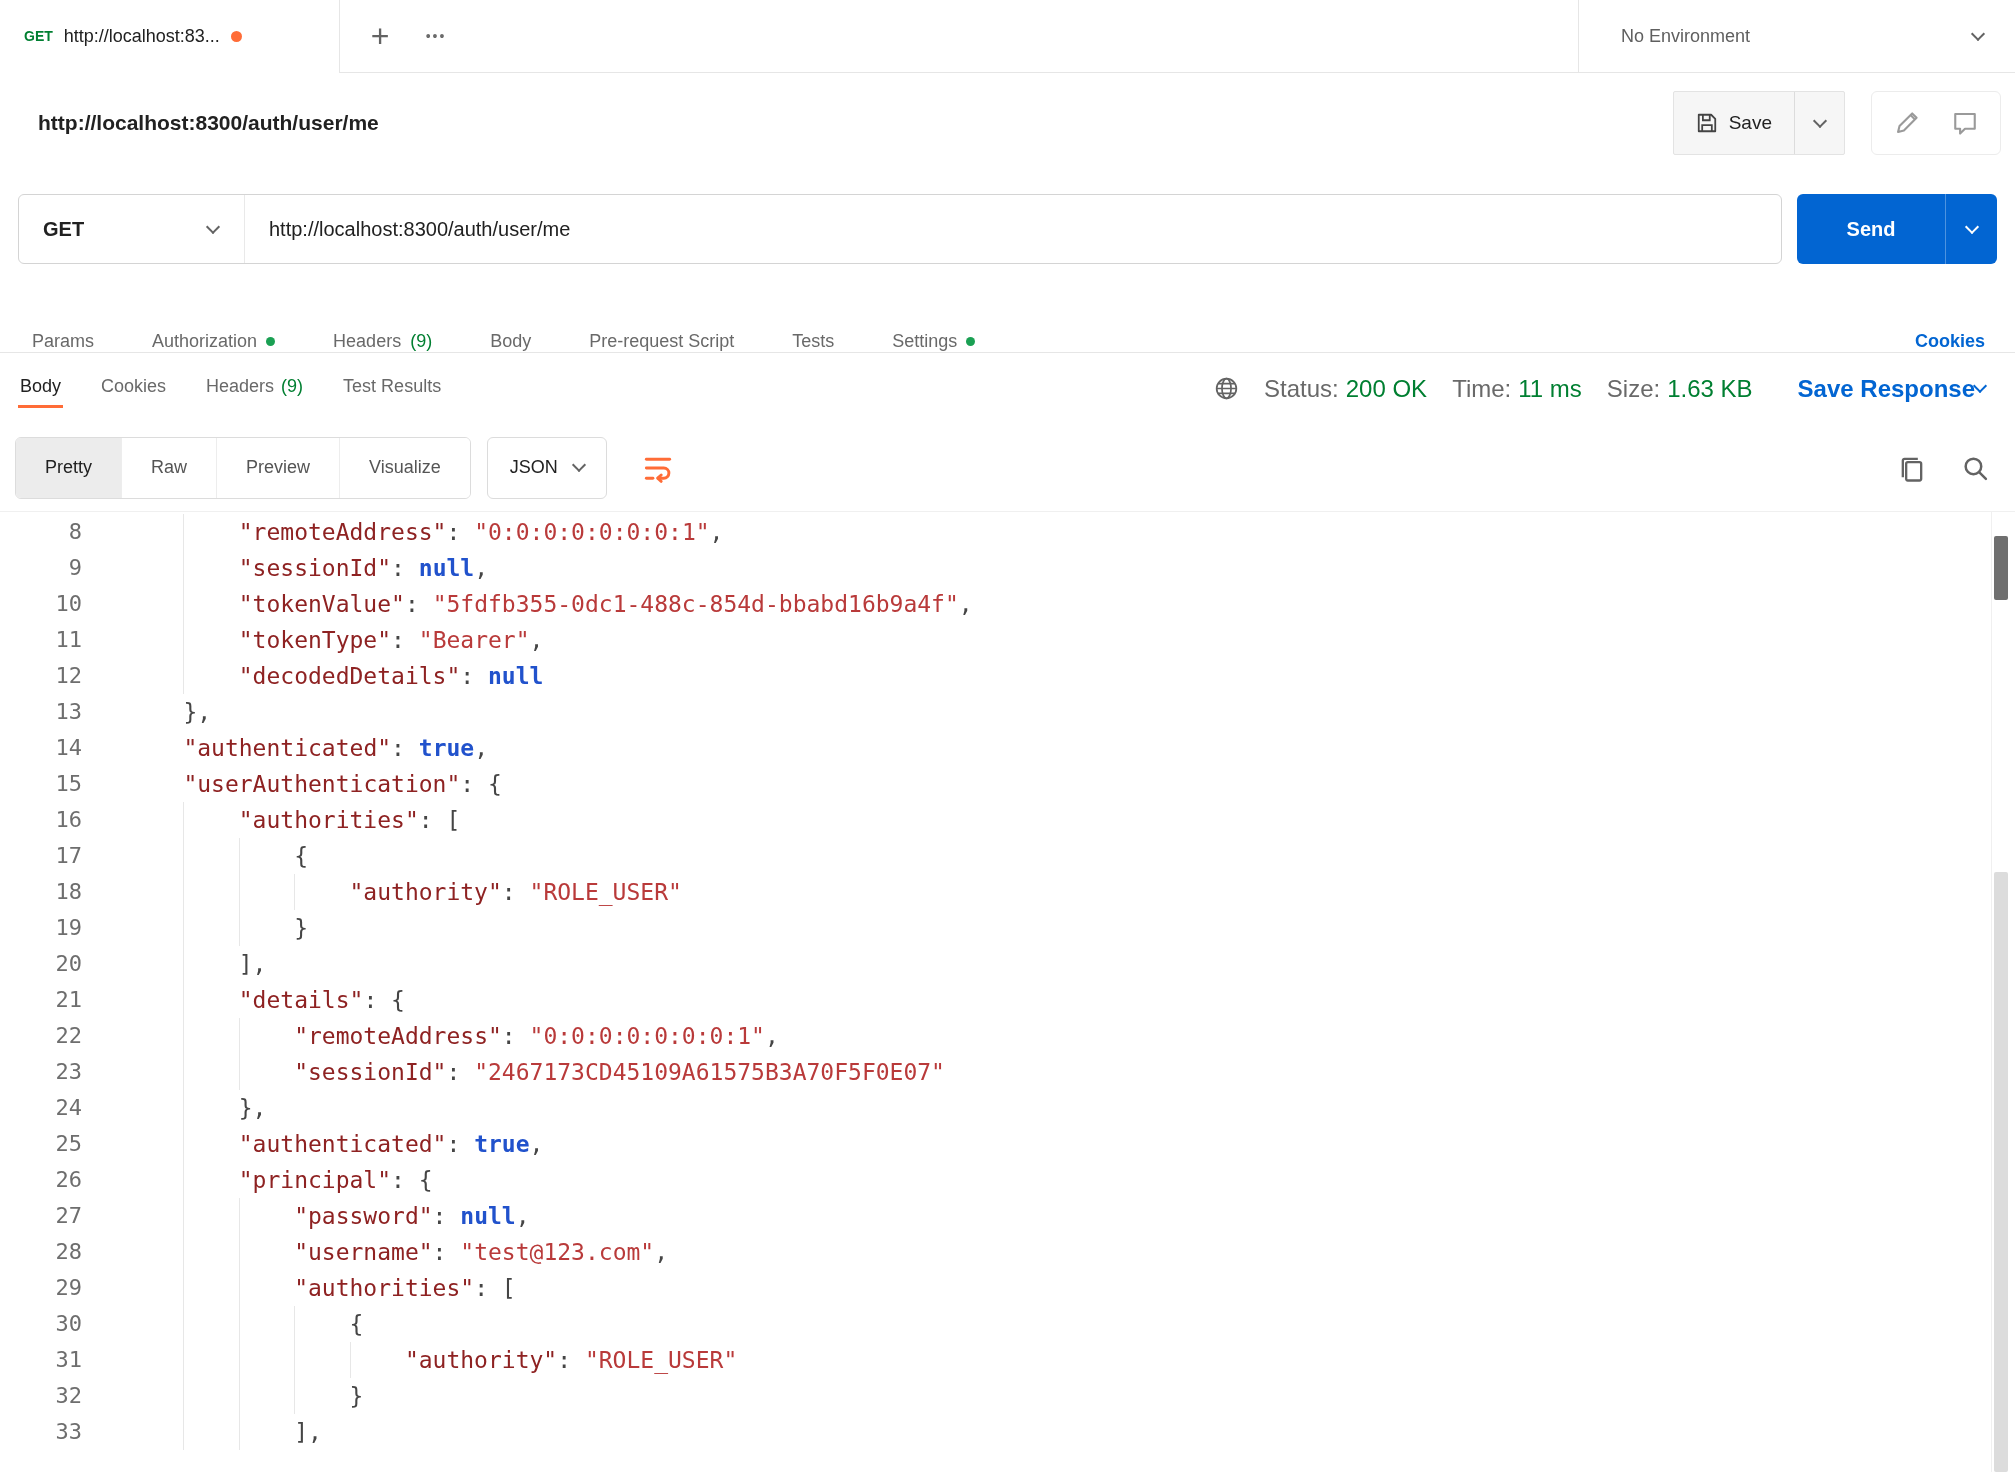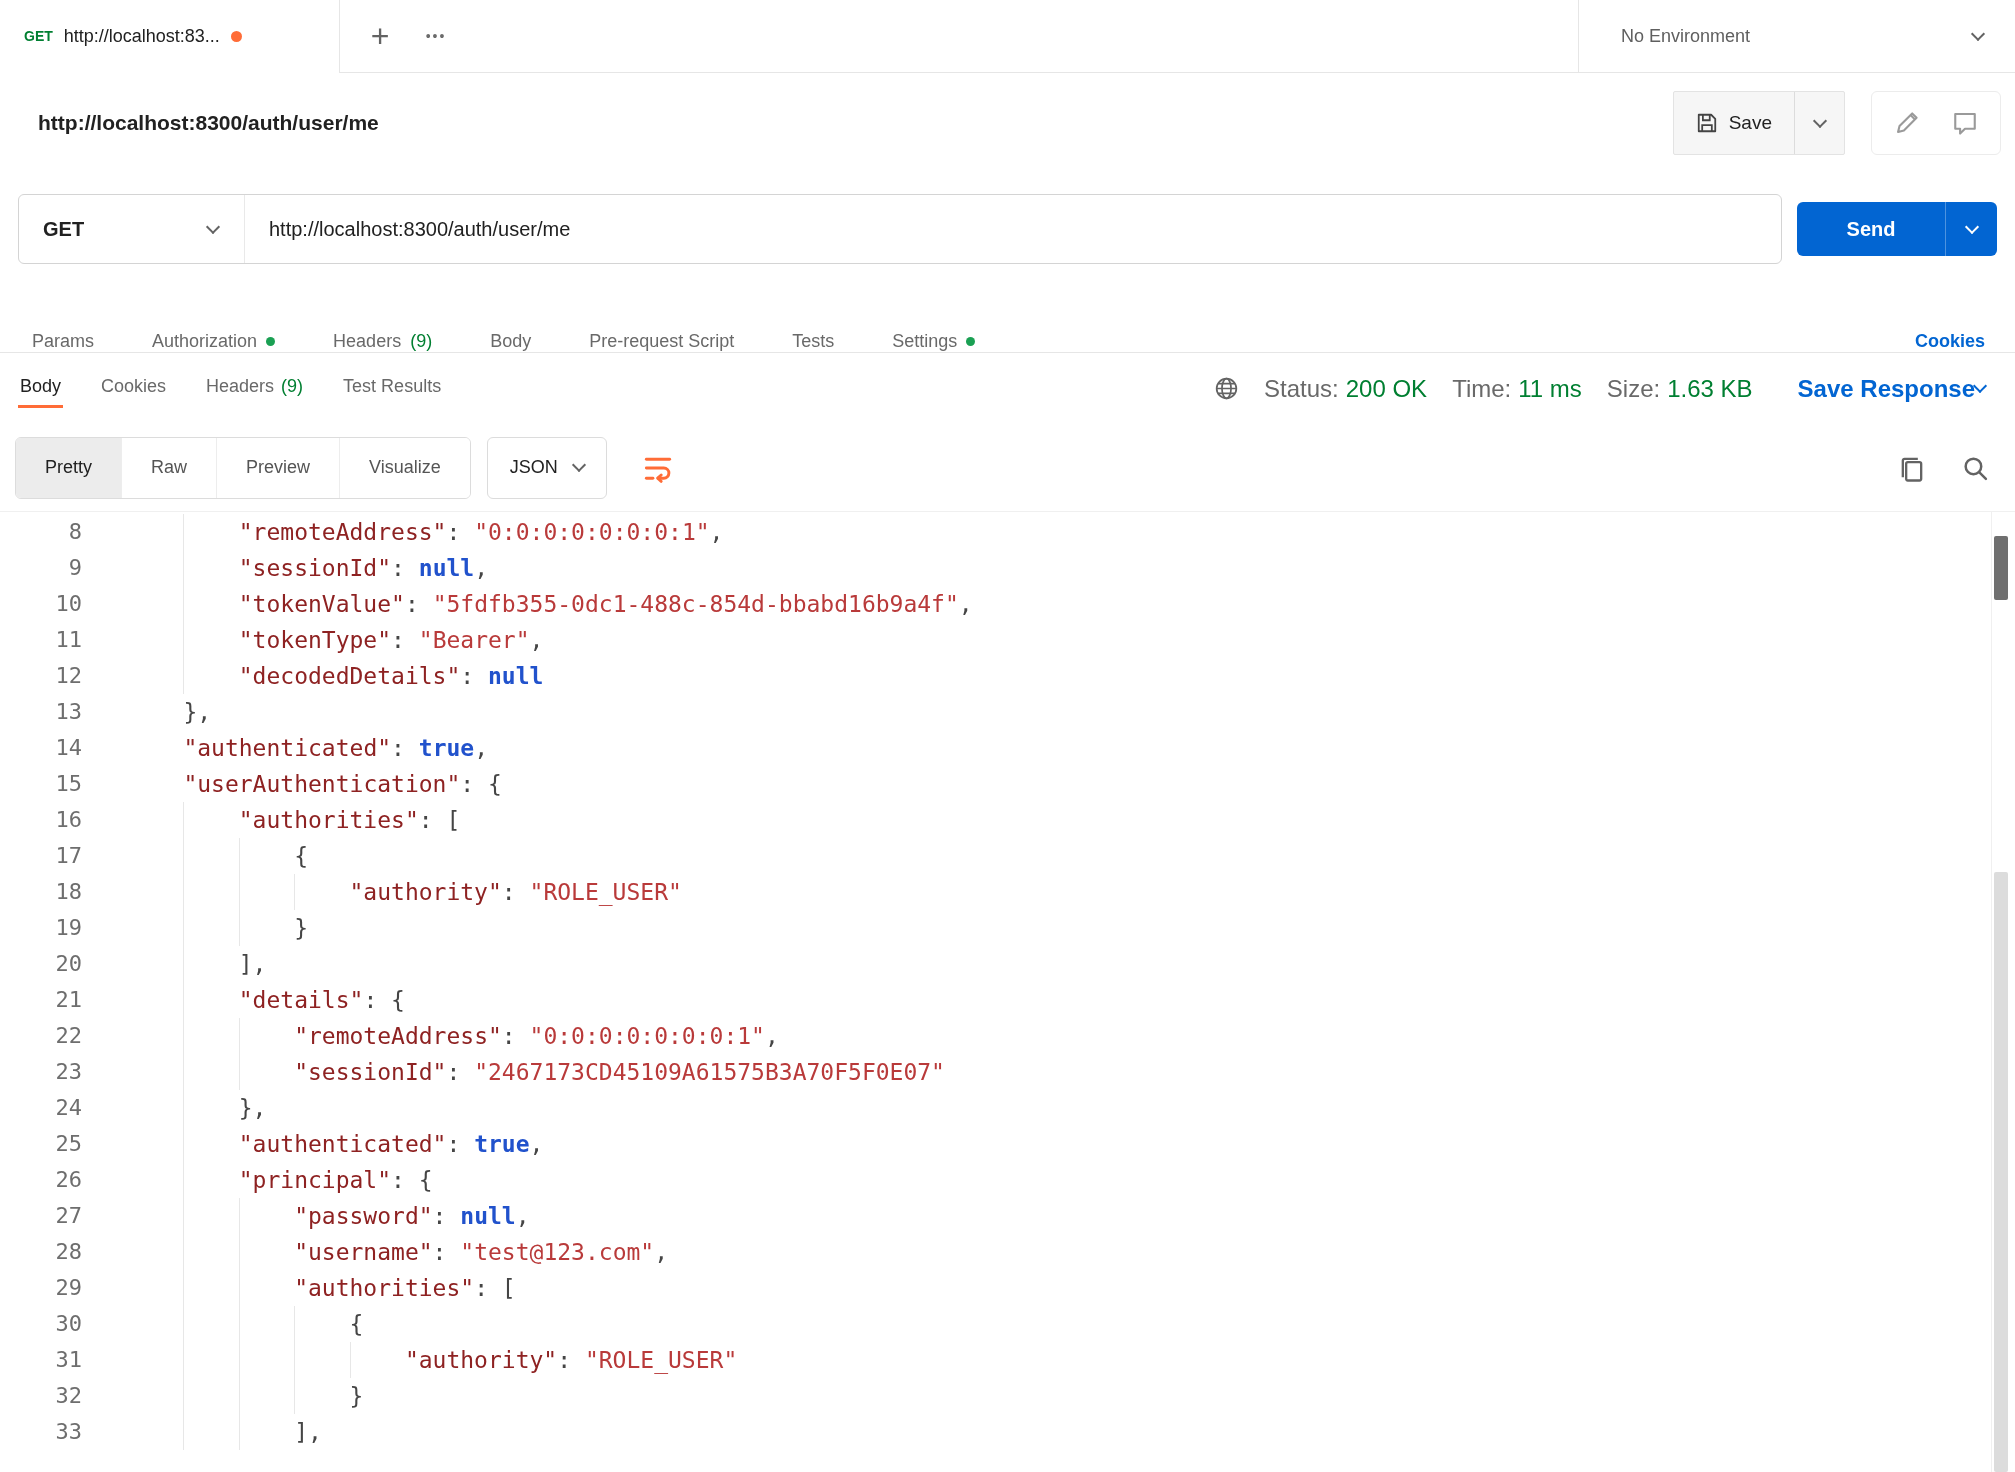--- a/index.html
+++ b/index.html
@@ -39,21 +39,21 @@
                 align-items: center; gap: 32px; padding: 0 22px; }
   .side-icons button { display: flex; align-items: center; }
 
   
   .url-row { height: 112px; flex: none; display: flex; align-items: center; gap: 15px; padding: 0 18px; }
   .url-box { flex: 1; height: 70px; border: 1px solid #d4d4d4; border-radius: 6px; display: flex; align-items: center; background: #fff; }
   .method-seg { width: 226px; height: 100%; flex: none; display: flex; align-items: center; justify-content: space-between;
                 padding: 0 26px 0 24px; font-size: 20px; font-weight: 700; border-right: 1px solid #e9e9e9; cursor: pointer; }
   .url-field { flex: 1; height: 100%; border: none; outline: none; background: transparent; font-size: 20px;
                color: #212121; padding: 0 24px; font-family: "Liberation Sans", sans-serif; }
-  .send-btn { width: 200px; height: 54px; flex: none; display: flex; border-radius: 6px; overflow: hidden; background: #0265d2; }
+  .send-btn { width: 200px; height: 70px; flex: none; display: flex; border-radius: 6px; overflow: hidden; background: #0265d2; }
   .send-main { flex: 1; color: #fff; font-size: 20px; font-weight: 700; display: flex; align-items: center; justify-content: center; }
   .send-caret { width: 52px; border-left: 1px solid rgba(255,255,255,0.3); display: flex; align-items: center; justify-content: center; }
 
   
   .req-tabs { height: 68px; flex: none; display: flex; align-items: flex-end; padding: 0 30px 0 32px; border-bottom: 1px solid #e6e6e6; }
   .req-tabs-list { display: flex; align-items: center; }
   .req-tab { margin-right: 58px; font-size: 18px; color: #696969; display: flex; align-items: center; gap: 9px; cursor: pointer; }
   .req-tab .count { color: #007f31; }
   .dot { width: 9px; height: 9px; border-radius: 50%; background: #1aa053; }
   .cookies-link { margin-left: auto; color: #0265d2; font-size: 18px; font-weight: 700; cursor: pointer; text-decoration: none; }

